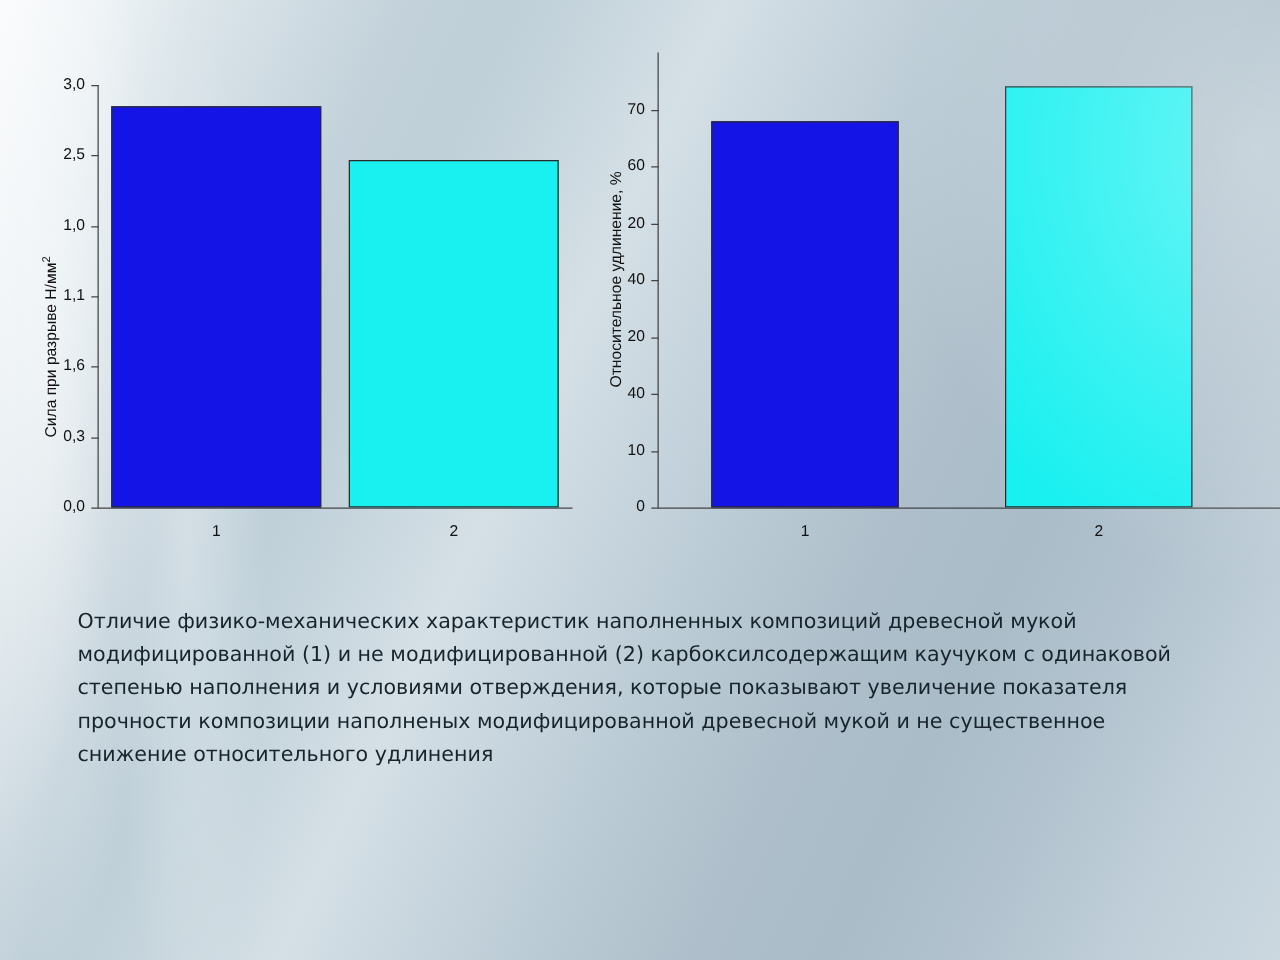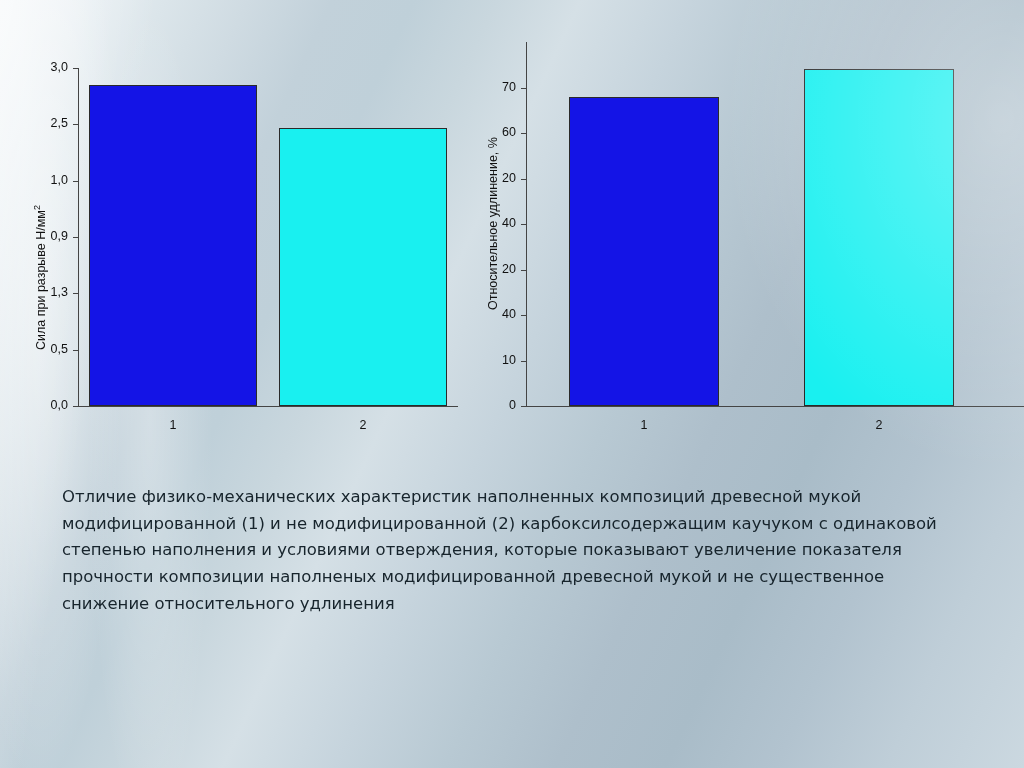--- a/index.html
+++ b/index.html
@@ -134,25 +134,25 @@
     <div class="chart" id="chart-left">
       <div class="y-title" id="yt-left" style="left: 24px; top: 330px;">
         <span>Сила при разрыве Н/мм</span><sup>2</sup>
       </div>
       <div id="plot-left" class="plot-wrap" style="left: 70px; top: 48px; width: 380px; height: 338px;">
           <div class="axis-line" style="left: 0px; top: 0px; width: 1px; height: 338px;"></div>
           <div class="axis-line" style="left: 0px; top: 338px; width: 380px; height: 1px;"></div>
           <div class="axis-line" style="left: -5px; top: 338px; width: 6px; height: 1px;"></div>
           <div class="tick-label" style="right: 390px; top: 330px; width: 60px;">0,0</div>
           <div class="axis-line" style="left: -5px; top: 282px; width: 6px; height: 1px;"></div>
-          <div class="tick-label" style="right: 390px; top: 274px; width: 60px;">0,5</div>
+          <div class="tick-label" style="right: 390px; top: 274px; width: 60px;">0,3</div>
           <div class="axis-line" style="left: -5px; top: 225px; width: 6px; height: 1px;"></div>
-          <div class="tick-label" style="right: 390px; top: 217px; width: 60px;">1,3</div>
+          <div class="tick-label" style="right: 390px; top: 217px; width: 60px;">1,6</div>
           <div class="axis-line" style="left: -5px; top: 169px; width: 6px; height: 1px;"></div>
-          <div class="tick-label" style="right: 390px; top: 161px; width: 60px;">0,9</div>
+          <div class="tick-label" style="right: 390px; top: 161px; width: 60px;">1,1</div>
           <div class="axis-line" style="left: -5px; top: 113px; width: 6px; height: 1px;"></div>
           <div class="tick-label" style="right: 390px; top: 105px; width: 60px;">1,0</div>
           <div class="axis-line" style="left: -5px; top: 56px; width: 6px; height: 1px;"></div>
           <div class="tick-label" style="right: 390px; top: 48px; width: 60px;">2,5</div>
           <div class="axis-line" style="left: -5px; top: 0px; width: 6px; height: 1px;"></div>
           <div class="tick-label" style="right: 390px; top: -8px; width: 60px;">3,0</div>
           <div class="bar" style="left: 11px; width: 168px; height: 321px; background: rgb(20, 20, 230);"></div>
           <div class="x-label" style="left: 65px; top: 350px; width: 60px;">1</div>
           <div class="bar" style="left: 201px; width: 168px; height: 278px; background: rgb(25, 240, 240);"></div>
           <div class="x-label" style="left: 255px; top: 350px; width: 60px;">2</div>

